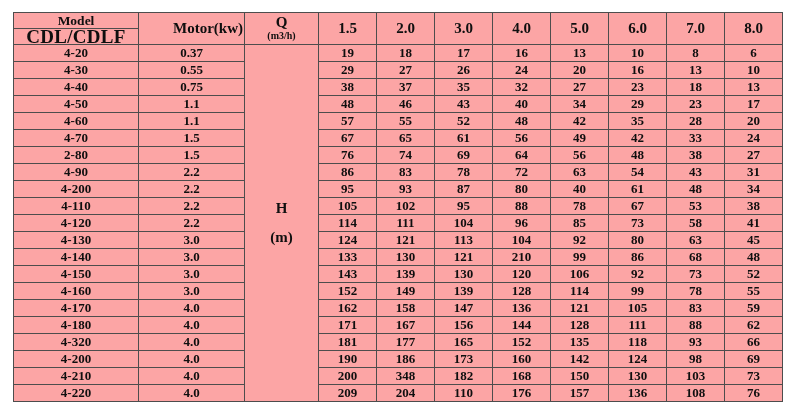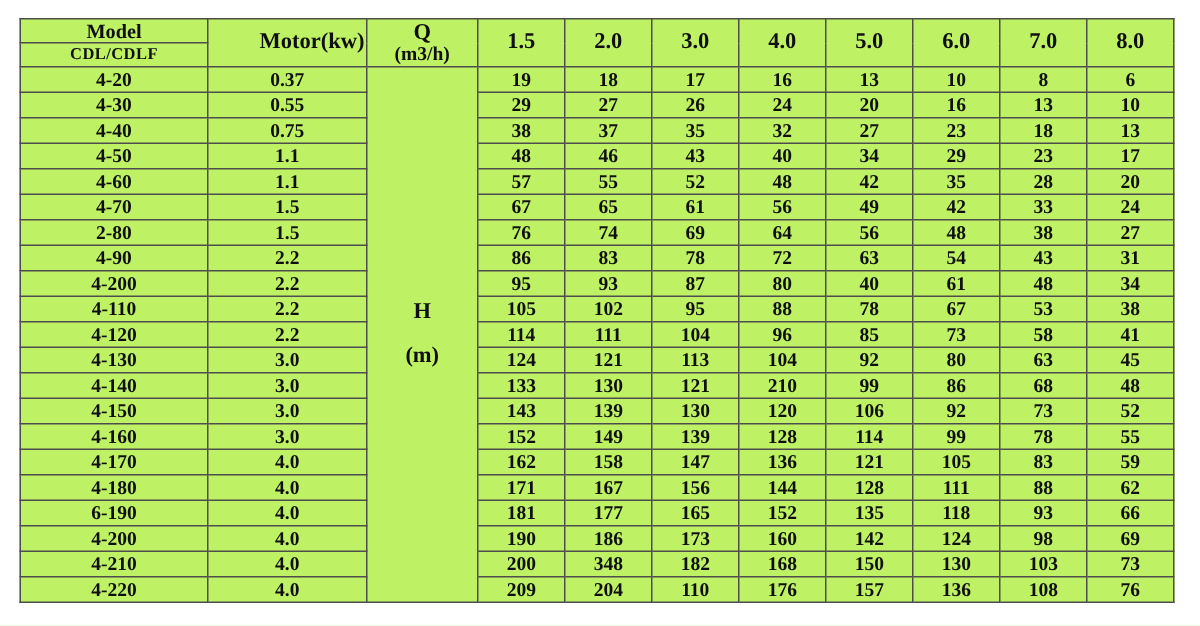--- a/index.html
+++ b/index.html
@@ -10,47 +10,47 @@
     background: #ffffff;
     overflow: hidden;
     font-family: "Liberation Serif", "DejaVu Serif", serif;
   }
   table.spec-table {
     border-collapse: collapse;
     table-layout: fixed;
     position: absolute;
     left: 13px;
     top: 12px;
-    background: #bef264;
+    background: #fca5a5;
   }
   .spec-table th, .spec-table td {
     border: 1px solid #4d4d4d;
     text-align: center;
     vertical-align: middle;
     padding: 0;
     font-weight: bold;
     color: #0f0f0f;
     overflow: hidden;
     white-space: nowrap;
   }
   
   col.c-model { width: 125px; }
   col.c-motor { width: 106px; }
   col.c-q     { width: 74px; }
   col.c-num   { width: 58px; }
 
   
   thead th { height: 15px; }
   th.model-top    { font-size: 13.5px; line-height: 15px; }
-  th.model-sub    { font-size: 11px; line-height: 15px; letter-spacing: 0.3px; text-align: center; }
+  th.model-sub    { font-size: 19px; line-height: 15px; letter-spacing: 0.3px; text-align: center; }
   th.motor-head   { font-size: 15px; padding-left: 33px; }
   th.q-head       { font-size: 13px; }
   th.flow-head    { font-size: 15px; }
   .q-line1 { font-size: 15px; line-height: 13px; }
-  .q-line2 { font-size: 13px; line-height: 13px; }
+  .q-line2 { font-size: 10px; line-height: 13px; }
 
   
   tbody td { height: 16px; font-size: 13px; line-height: 16px; }
   td.h-col { font-size: 15px; }
   td.h-col .h-line { line-height: 15px; }
   td.h-col .h-unit { margin-top: 14px; }
 </style>
 </head>
 <body>
 
@@ -292,21 +292,21 @@
         <td class="num-col">171</td>
         <td class="num-col">167</td>
         <td class="num-col">156</td>
         <td class="num-col">144</td>
         <td class="num-col">128</td>
         <td class="num-col">111</td>
         <td class="num-col">88</td>
         <td class="num-col">62</td>
       </tr>
       <tr>
-        <td class="model-col">6-190</td>
+        <td class="model-col">4-320</td>
         <td class="motor-col">4.0</td>
         <td class="num-col">181</td>
         <td class="num-col">177</td>
         <td class="num-col">165</td>
         <td class="num-col">152</td>
         <td class="num-col">135</td>
         <td class="num-col">118</td>
         <td class="num-col">93</td>
         <td class="num-col">66</td>
       </tr>

